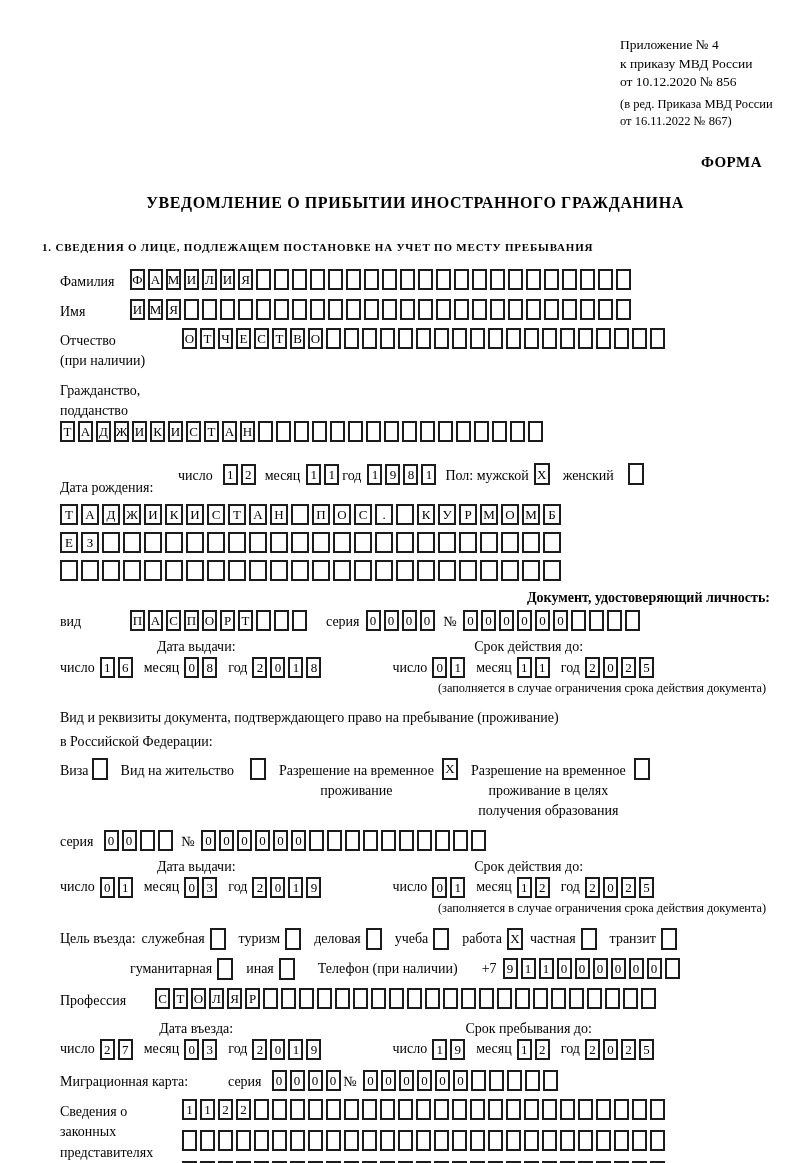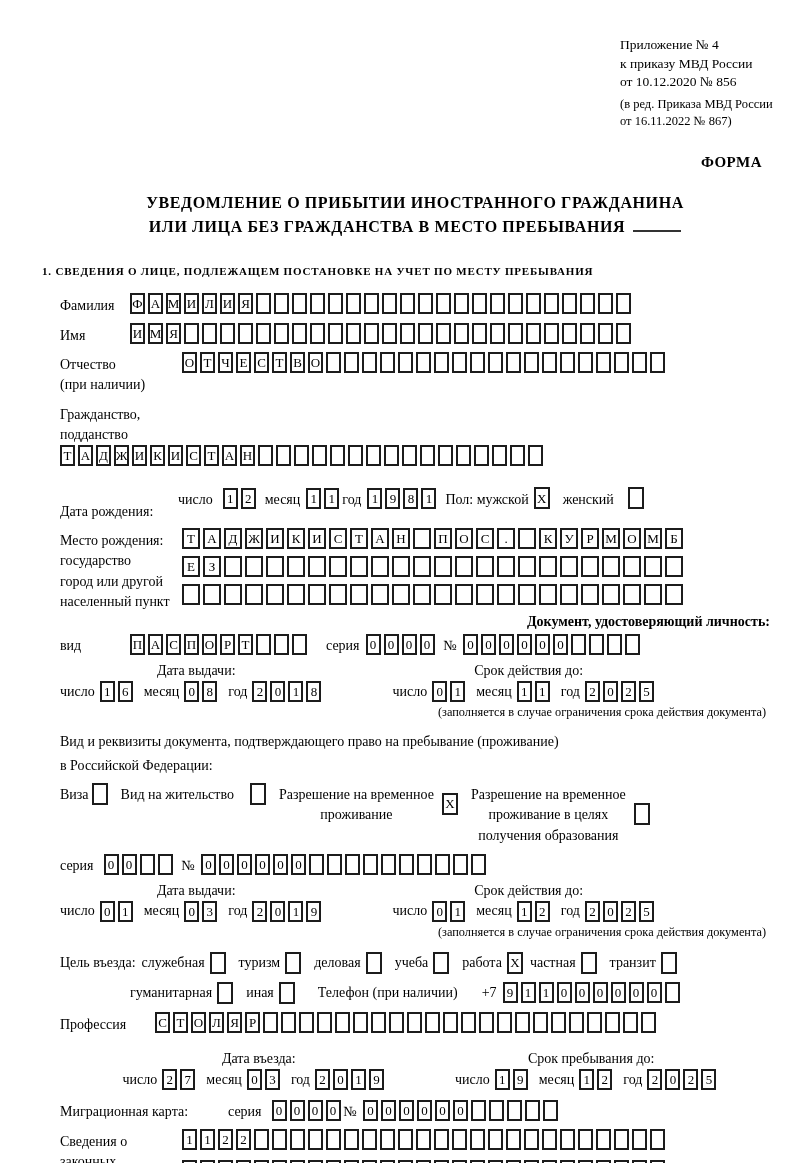--- a/index.html
+++ b/index.html
@@ -49,21 +49,21 @@
   .dgroup { display:flex; flex-direction:column; }
   .dhead { text-align:center; margin-bottom:2px; }
   .dline { display:flex; align-items:center; }
   .dline .inlbl { padding-top:0; margin-right:5px; }
   .dline .cells { margin-right:8px; }
   .valid-note { font-size:12.3px; text-align:right; padding-right:24px; margin-top:3px; }
 
   .para { margin-top:10px; line-height:1.7; }
 
   .permit-row { display:flex; align-items:flex-start; margin-top:4px; }
-  .permit-opt { display:flex; align-items:center; }
+  .permit-opt { display:flex; align-items:flex-start; }
   .permit-lines { text-align:center; line-height:1.45; padding-top:3px; }
 
   .purpose-row { display:flex; align-items:center; margin-top:12px; flex-wrap:nowrap; }
   .purpose-row .inlbl { padding-top:0; }
 </style>
 </head>
 <body>
 
 <div class="page">
 
@@ -73,21 +73,20 @@
     <div>от 10.12.2020 № 856</div>
   </div>
   <div class="amendment">
     <div>(в ред. Приказа МВД России</div>
     <div>от 16.11.2022 № 867)</div>
   </div>
   <div class="forma">ФОРМА</div>
 
   <div class="title">
     <div>УВЕДОМЛЕНИЕ О ПРИБЫТИИ ИНОСТРАННОГО ГРАЖДАНИНА</div>
-    <div><span>ИЛИ ЛИЦА БЕЗ ГРАЖДАНСТВА В МЕСТО ПРЕБЫВАНИЯ</span><span class="title-underline"></span></div>
   </div>
 
   <div class="sec-heading">1. СВЕДЕНИЯ О ЛИЦЕ, ПОДЛЕЖАЩЕМ ПОСТАНОВКЕ НА УЧЕТ ПО МЕСТУ ПРЕБЫВАНИЯ</div>
 
   <div class="frow" style="margin-top:16px;">
     <div class="flabel lw70">Фамилия</div>
     <div class="cells">
         <span class="cell">Ф</span>
         <span class="cell">А</span>
         <span class="cell">М</span>
@@ -248,26 +247,20 @@
     <div class="cells cb">
         <span class="cell">X</span>
       </div>
     <div class="inlbl">женский</div>
     <div class="cells cb" style="margin-left:14px;">
         <span class="cell"></span>
       </div>
   </div>
 
   <div class="frow" style="margin-top:8px;">
-    <div class="flabel lw120">
-      <div>Место рождения:</div>
-      <div>государство</div>
-      <div>город или другой</div>
-      <div>населенный пункт</div>
-    </div>
     <div class="col">
       <div class="cells wide place-row">
           <span class="cell">Т</span>
           <span class="cell">А</span>
           <span class="cell">Д</span>
           <span class="cell">Ж</span>
           <span class="cell">И</span>
           <span class="cell">К</span>
           <span class="cell">И</span>
           <span class="cell">С</span>
@@ -628,21 +621,21 @@
         <span class="cell"></span>
         <span class="cell"></span>
         <span class="cell"></span>
         <span class="cell"></span>
         <span class="cell"></span>
         <span class="cell"></span>
         <span class="cell"></span>
       </div>
   </div>
 
-  <div class="dates-row" style="margin-top:16px;justify-content:center;">
+  <div class="dates-row" style="margin-top:10px;">
     <div class="dgroup">
       <div class="dhead">Дата въезда:</div>
       <div class="dline">
         <span class="inlbl">число</span>
         <span class="cells">
             <span class="cell">2</span>
             <span class="cell">7</span>
           </span>
         <span class="inlbl">месяц</span>
         <span class="cells">

